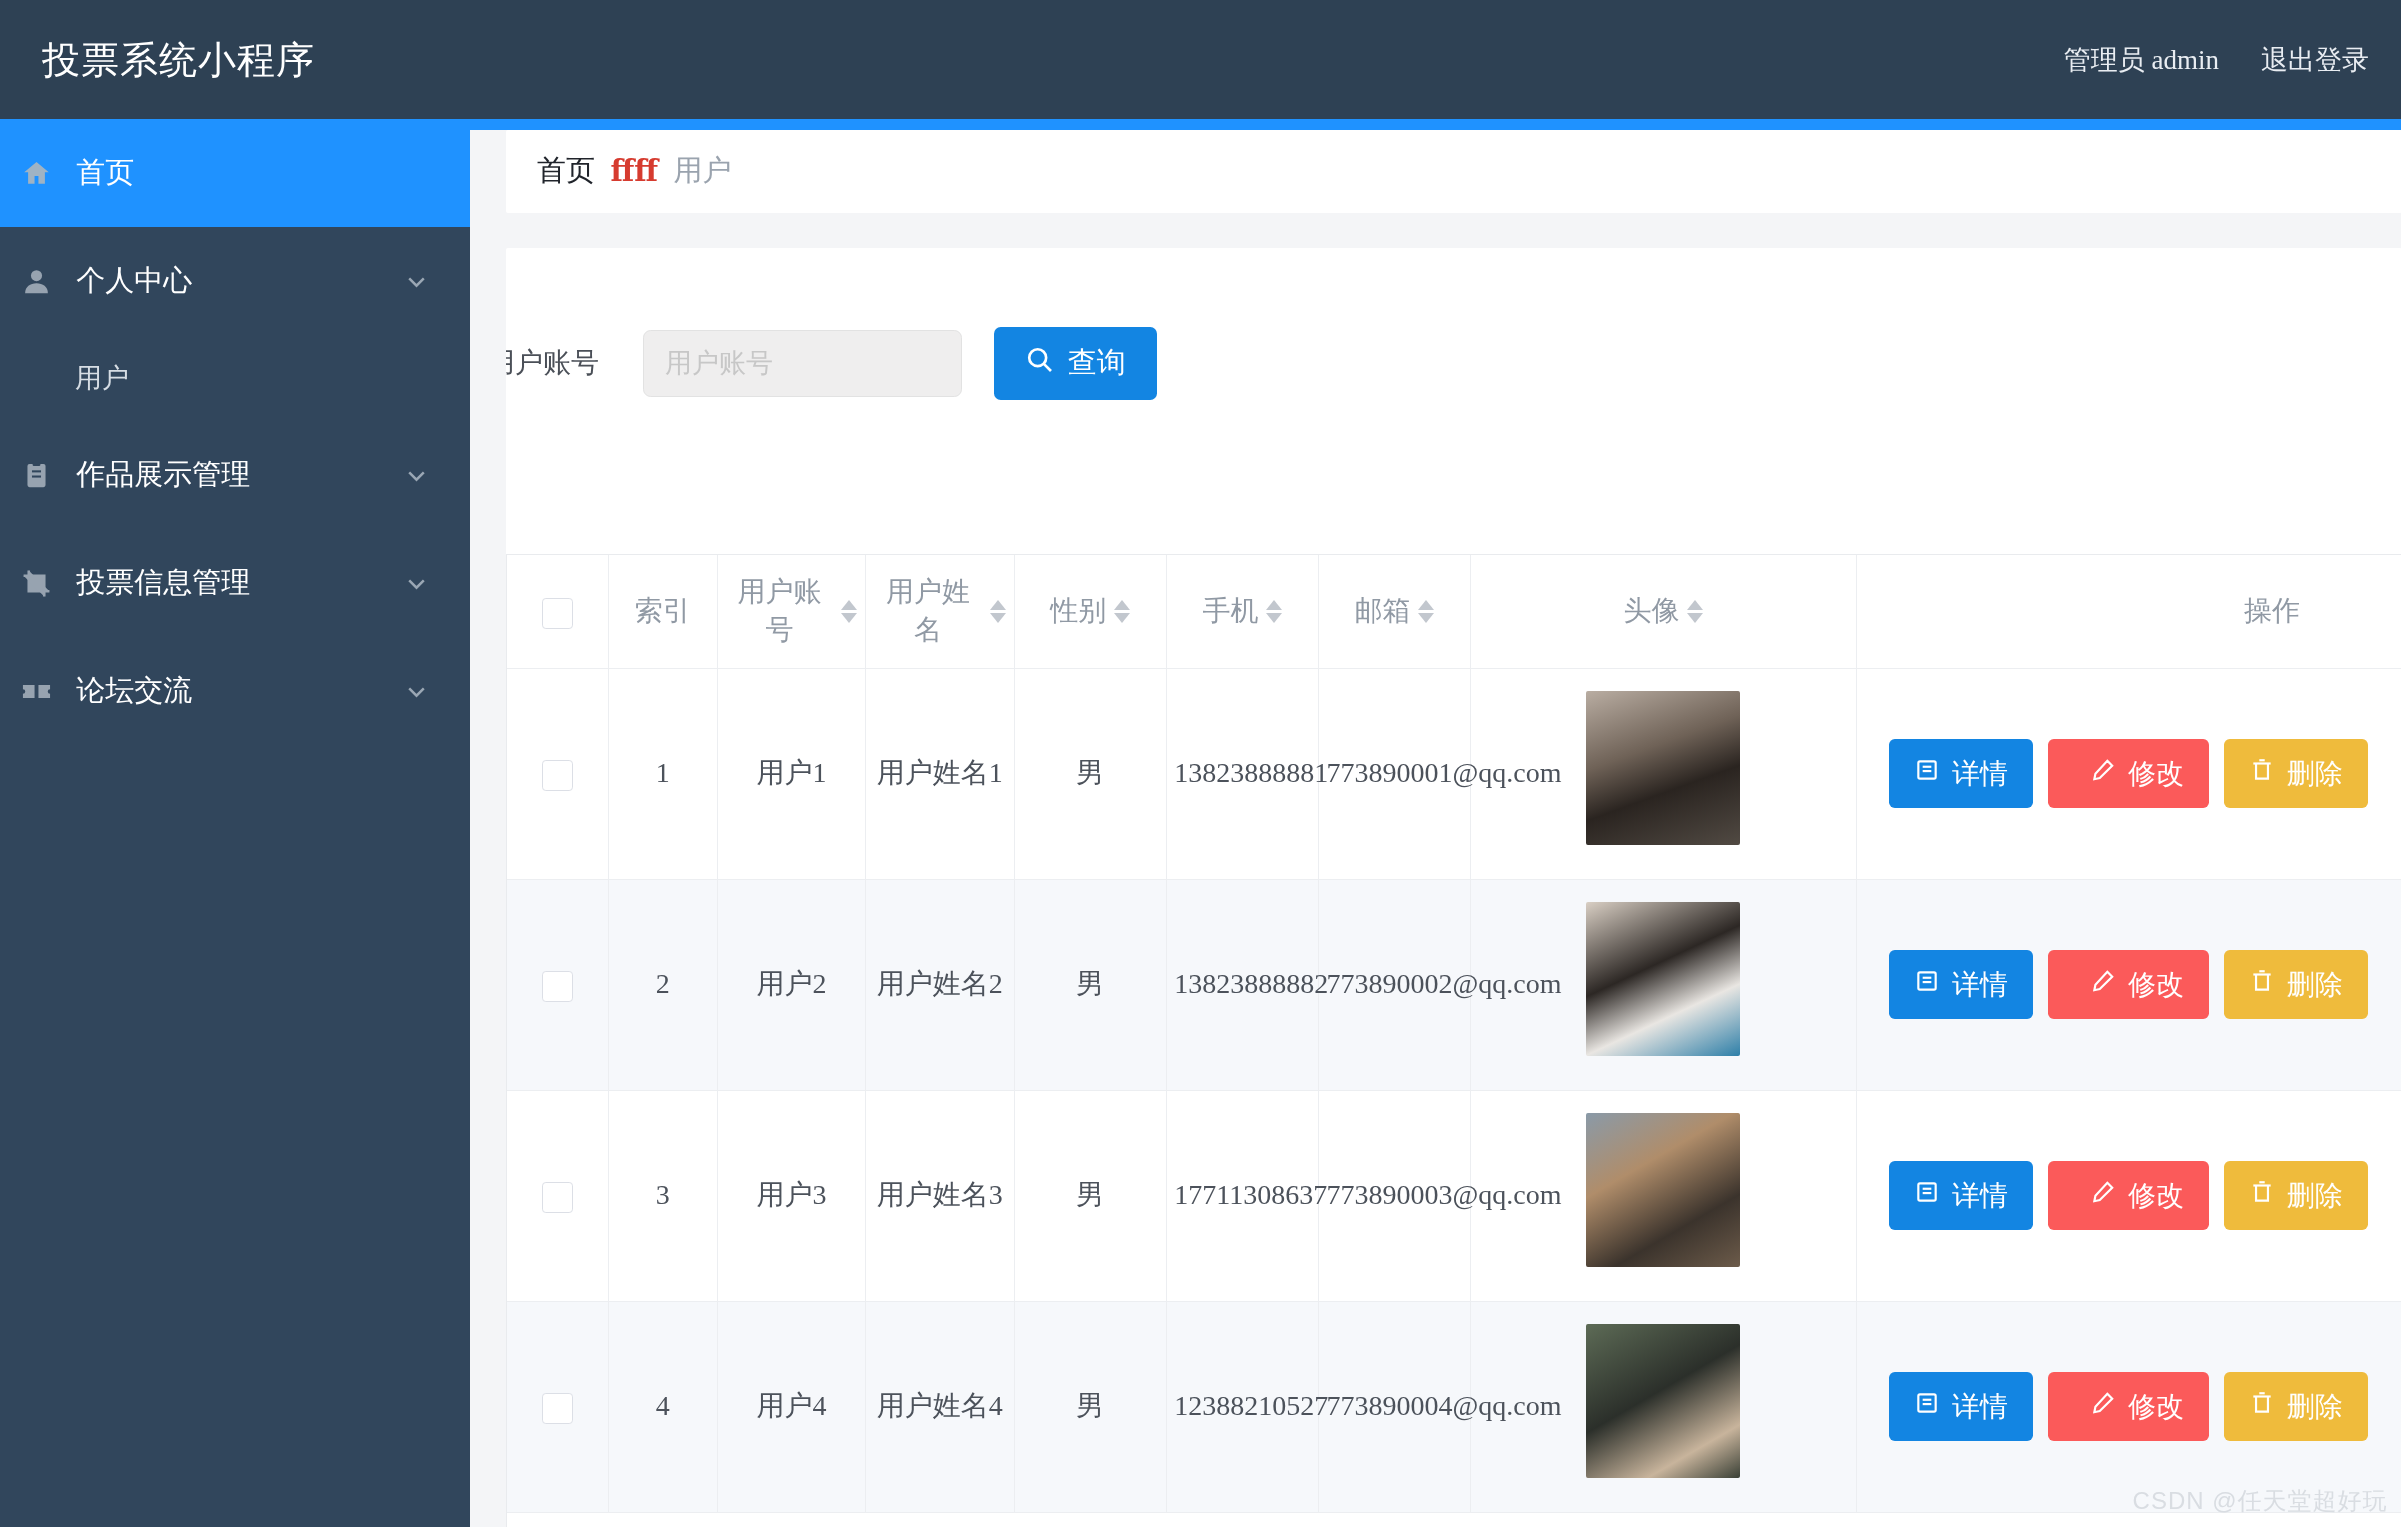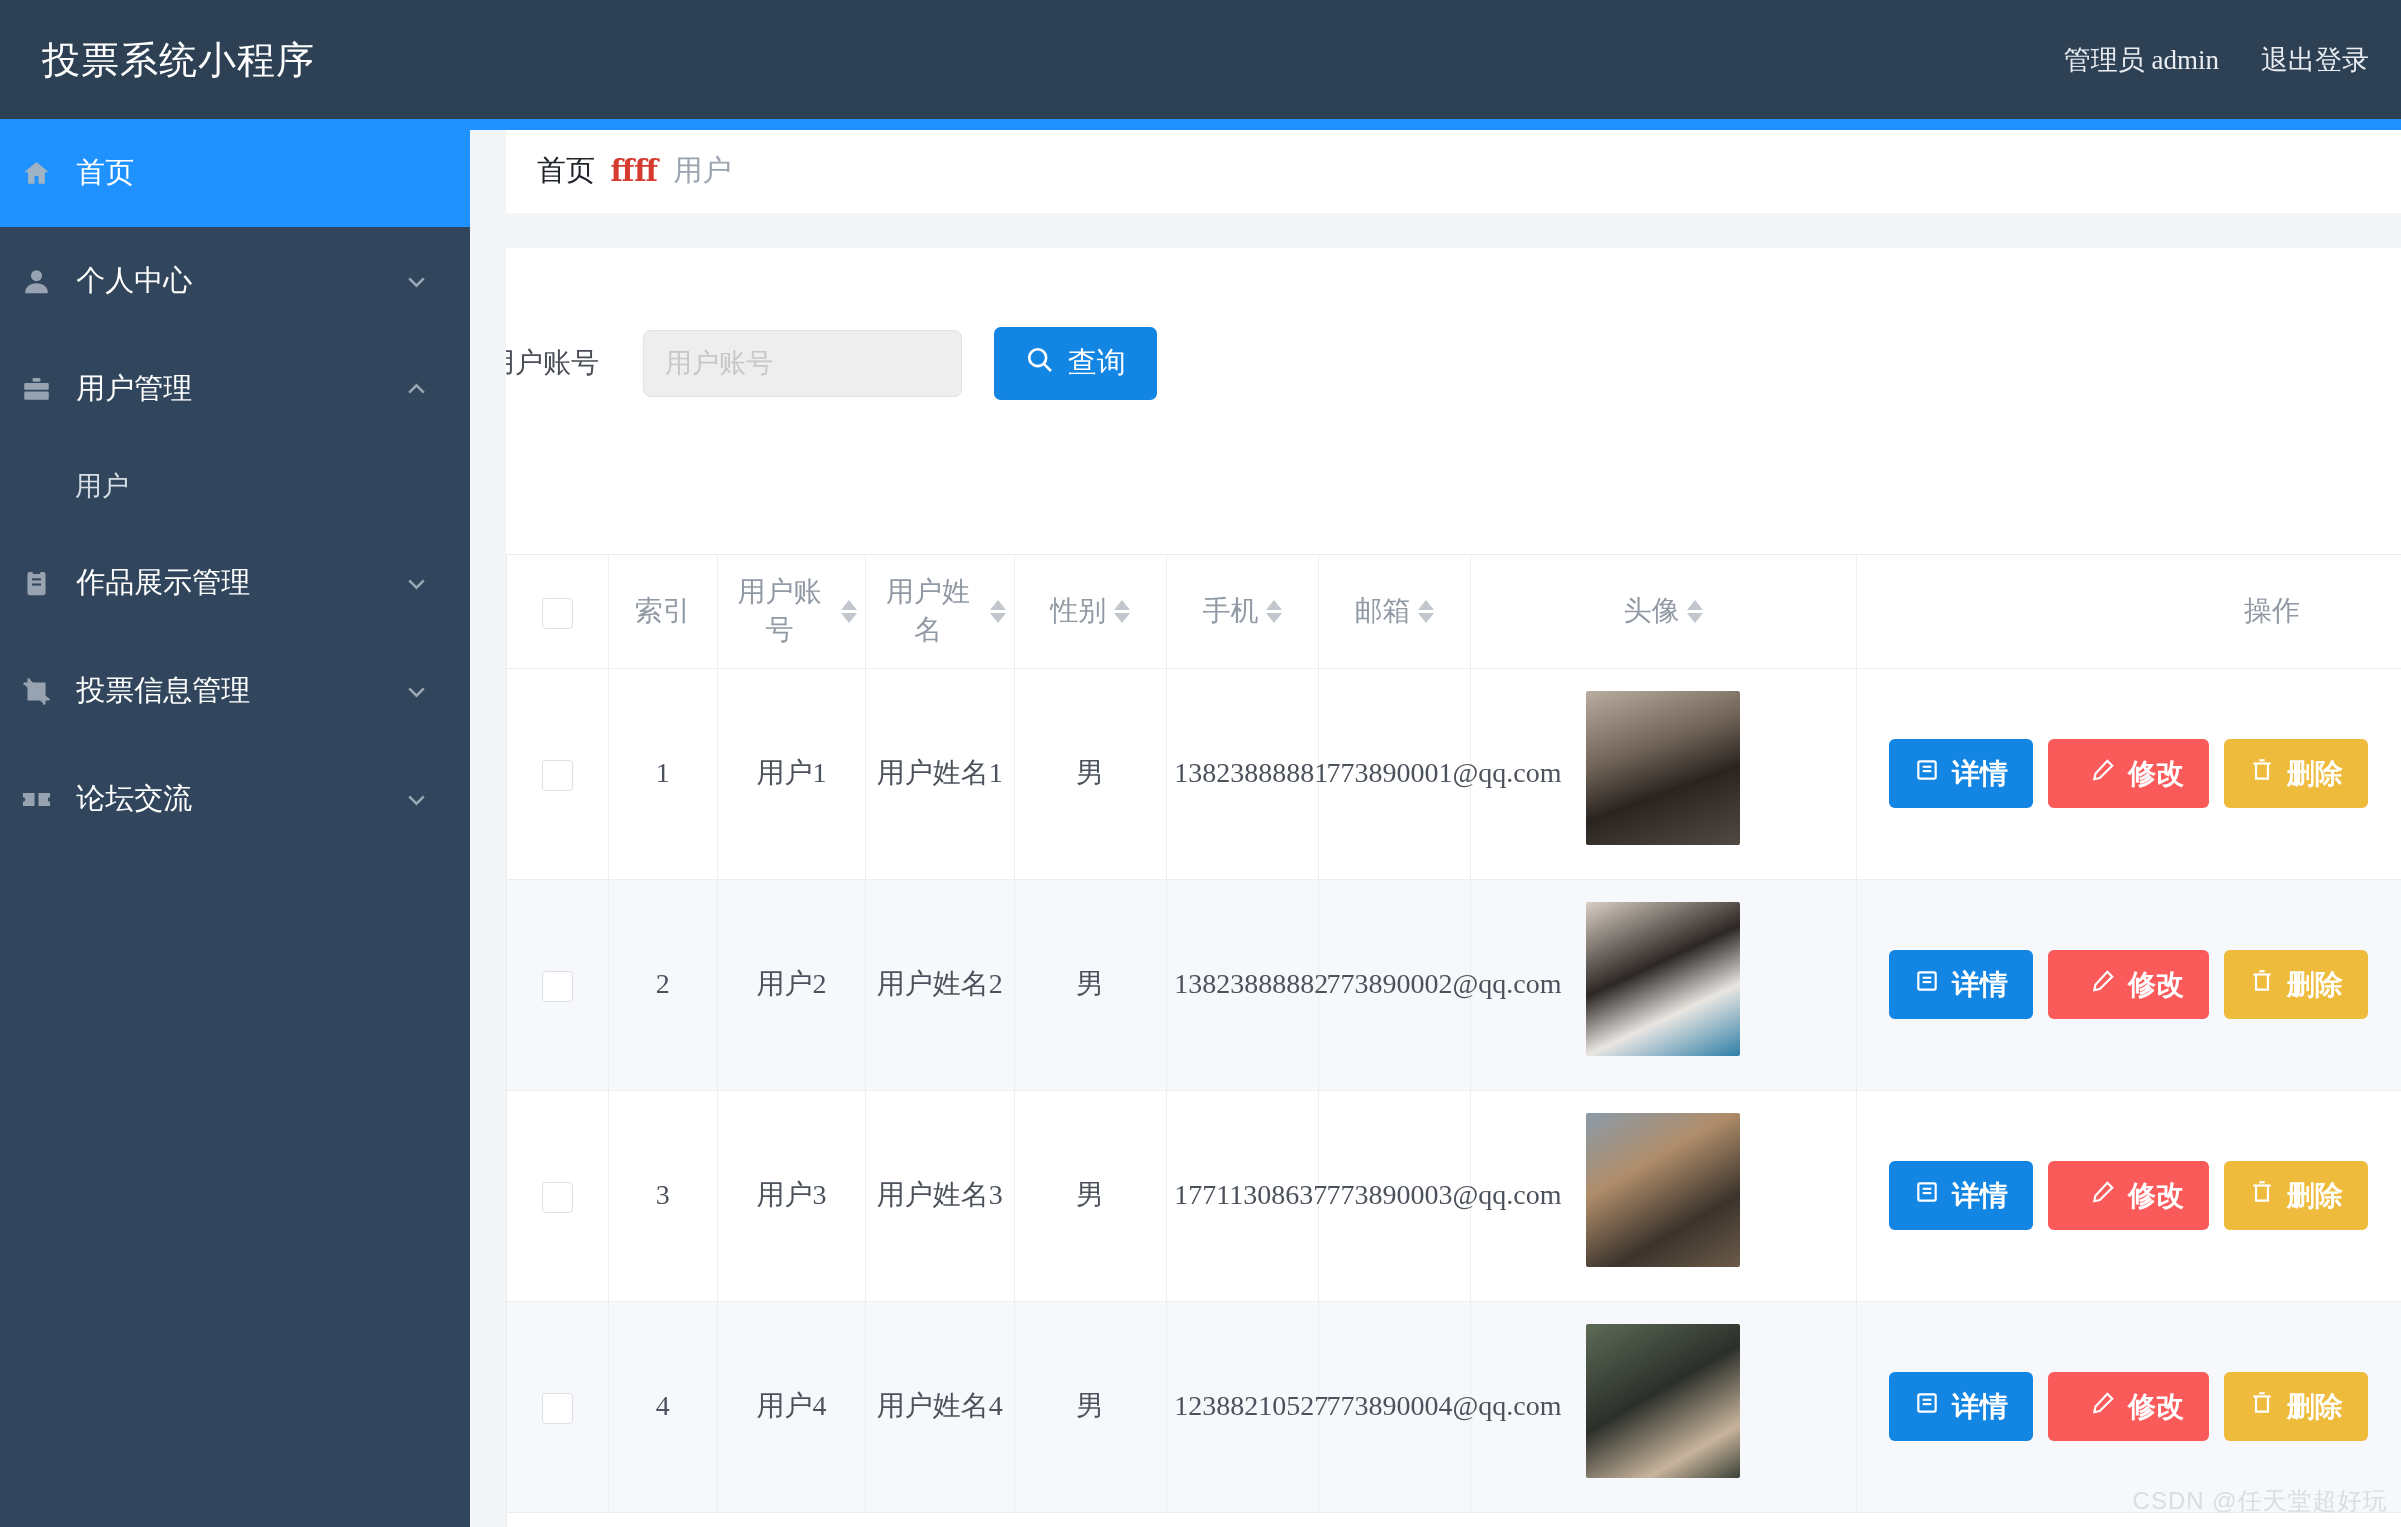--- a/index.html
+++ b/index.html
@@ -186,21 +186,20 @@
   .avatar.a2{background:linear-gradient(155deg,#d9cfc4 0%,#2c2724 42%,#e9e6e2 68%,#2e7fa8 100%);}
   .avatar.a3{background:linear-gradient(150deg,#8a9aa8 0%,#b08d6a 35%,#3b332c 70%,#6c5b4a 100%);}
   .avatar.a4{background:linear-gradient(150deg,#5d6b56 0%,#2b2f2a 45%,#c8b49c 78%,#3a4036 100%);}
   .op-cell{display:flex;align-items:center;gap:15.4px;padding-left:25px;}
   .op-btn{
     height:69px;border:none;border-radius:5.8px;color:#fff;
     font-size:28px;cursor:pointer;
     display:flex;align-items:center;justify-content:center;gap:11.5px;
     padding:0 25px;white-space:nowrap;
     font-family:"Liberation Serif","DejaVu Serif",serif;
-    font-weight:bold;
   }
   .op-btn svg{width:26px;height:26px;stroke:#fff;fill:none;stroke-width:2;}
   .op-detail{background:#1385e2;}
   .op-edit{background:#fb5a5a;padding-left:42px;}
   .op-del{background:#efbb3c;}
   
   #watermark{
     position:absolute;right:13.4px;bottom:9.6px;
     font-size:24px;color:#d9dde2;
     font-family:"Liberation Sans","DejaVu Sans",sans-serif;
@@ -238,35 +237,20 @@
         </svg>
     </span>
     <span class="nav-label">个人中心</span>
     <span class="nav-arrow">
       <svg viewBox="0 0 24 24">
           <polyline points="5,9 12,16 19,9"></polyline>
         </svg>
     </span>
   </div>
 
-  <div class="nav-item">
-    <span class="nav-icon">
-      <svg viewBox="0 0 24 24">
-          <rect x="9" y="3" width="6" height="3" rx="1"></rect>
-          <rect x="2.5" y="7" width="19" height="5.2" rx="1"></rect>
-          <rect x="2.5" y="13.6" width="19" height="6.4" rx="1"></rect>
-        </svg>
-    </span>
-    <span class="nav-label">用户管理</span>
-    <span class="nav-arrow">
-      <svg viewBox="0 0 24 24">
-          <polyline points="5,15 12,8 19,15"></polyline>
-        </svg>
-    </span>
-  </div>
 
   <div class="nav-sub">
     <span>用户</span>
   </div>
 
   <div class="nav-item">
     <span class="nav-icon">
       <svg viewBox="0 0 24 24">
           <rect x="5" y="3" width="14" height="18" rx="1.6"></rect>
           <rect x="9" y="1.5" width="6" height="3.2" rx="1" fill="#31465c"></rect>

